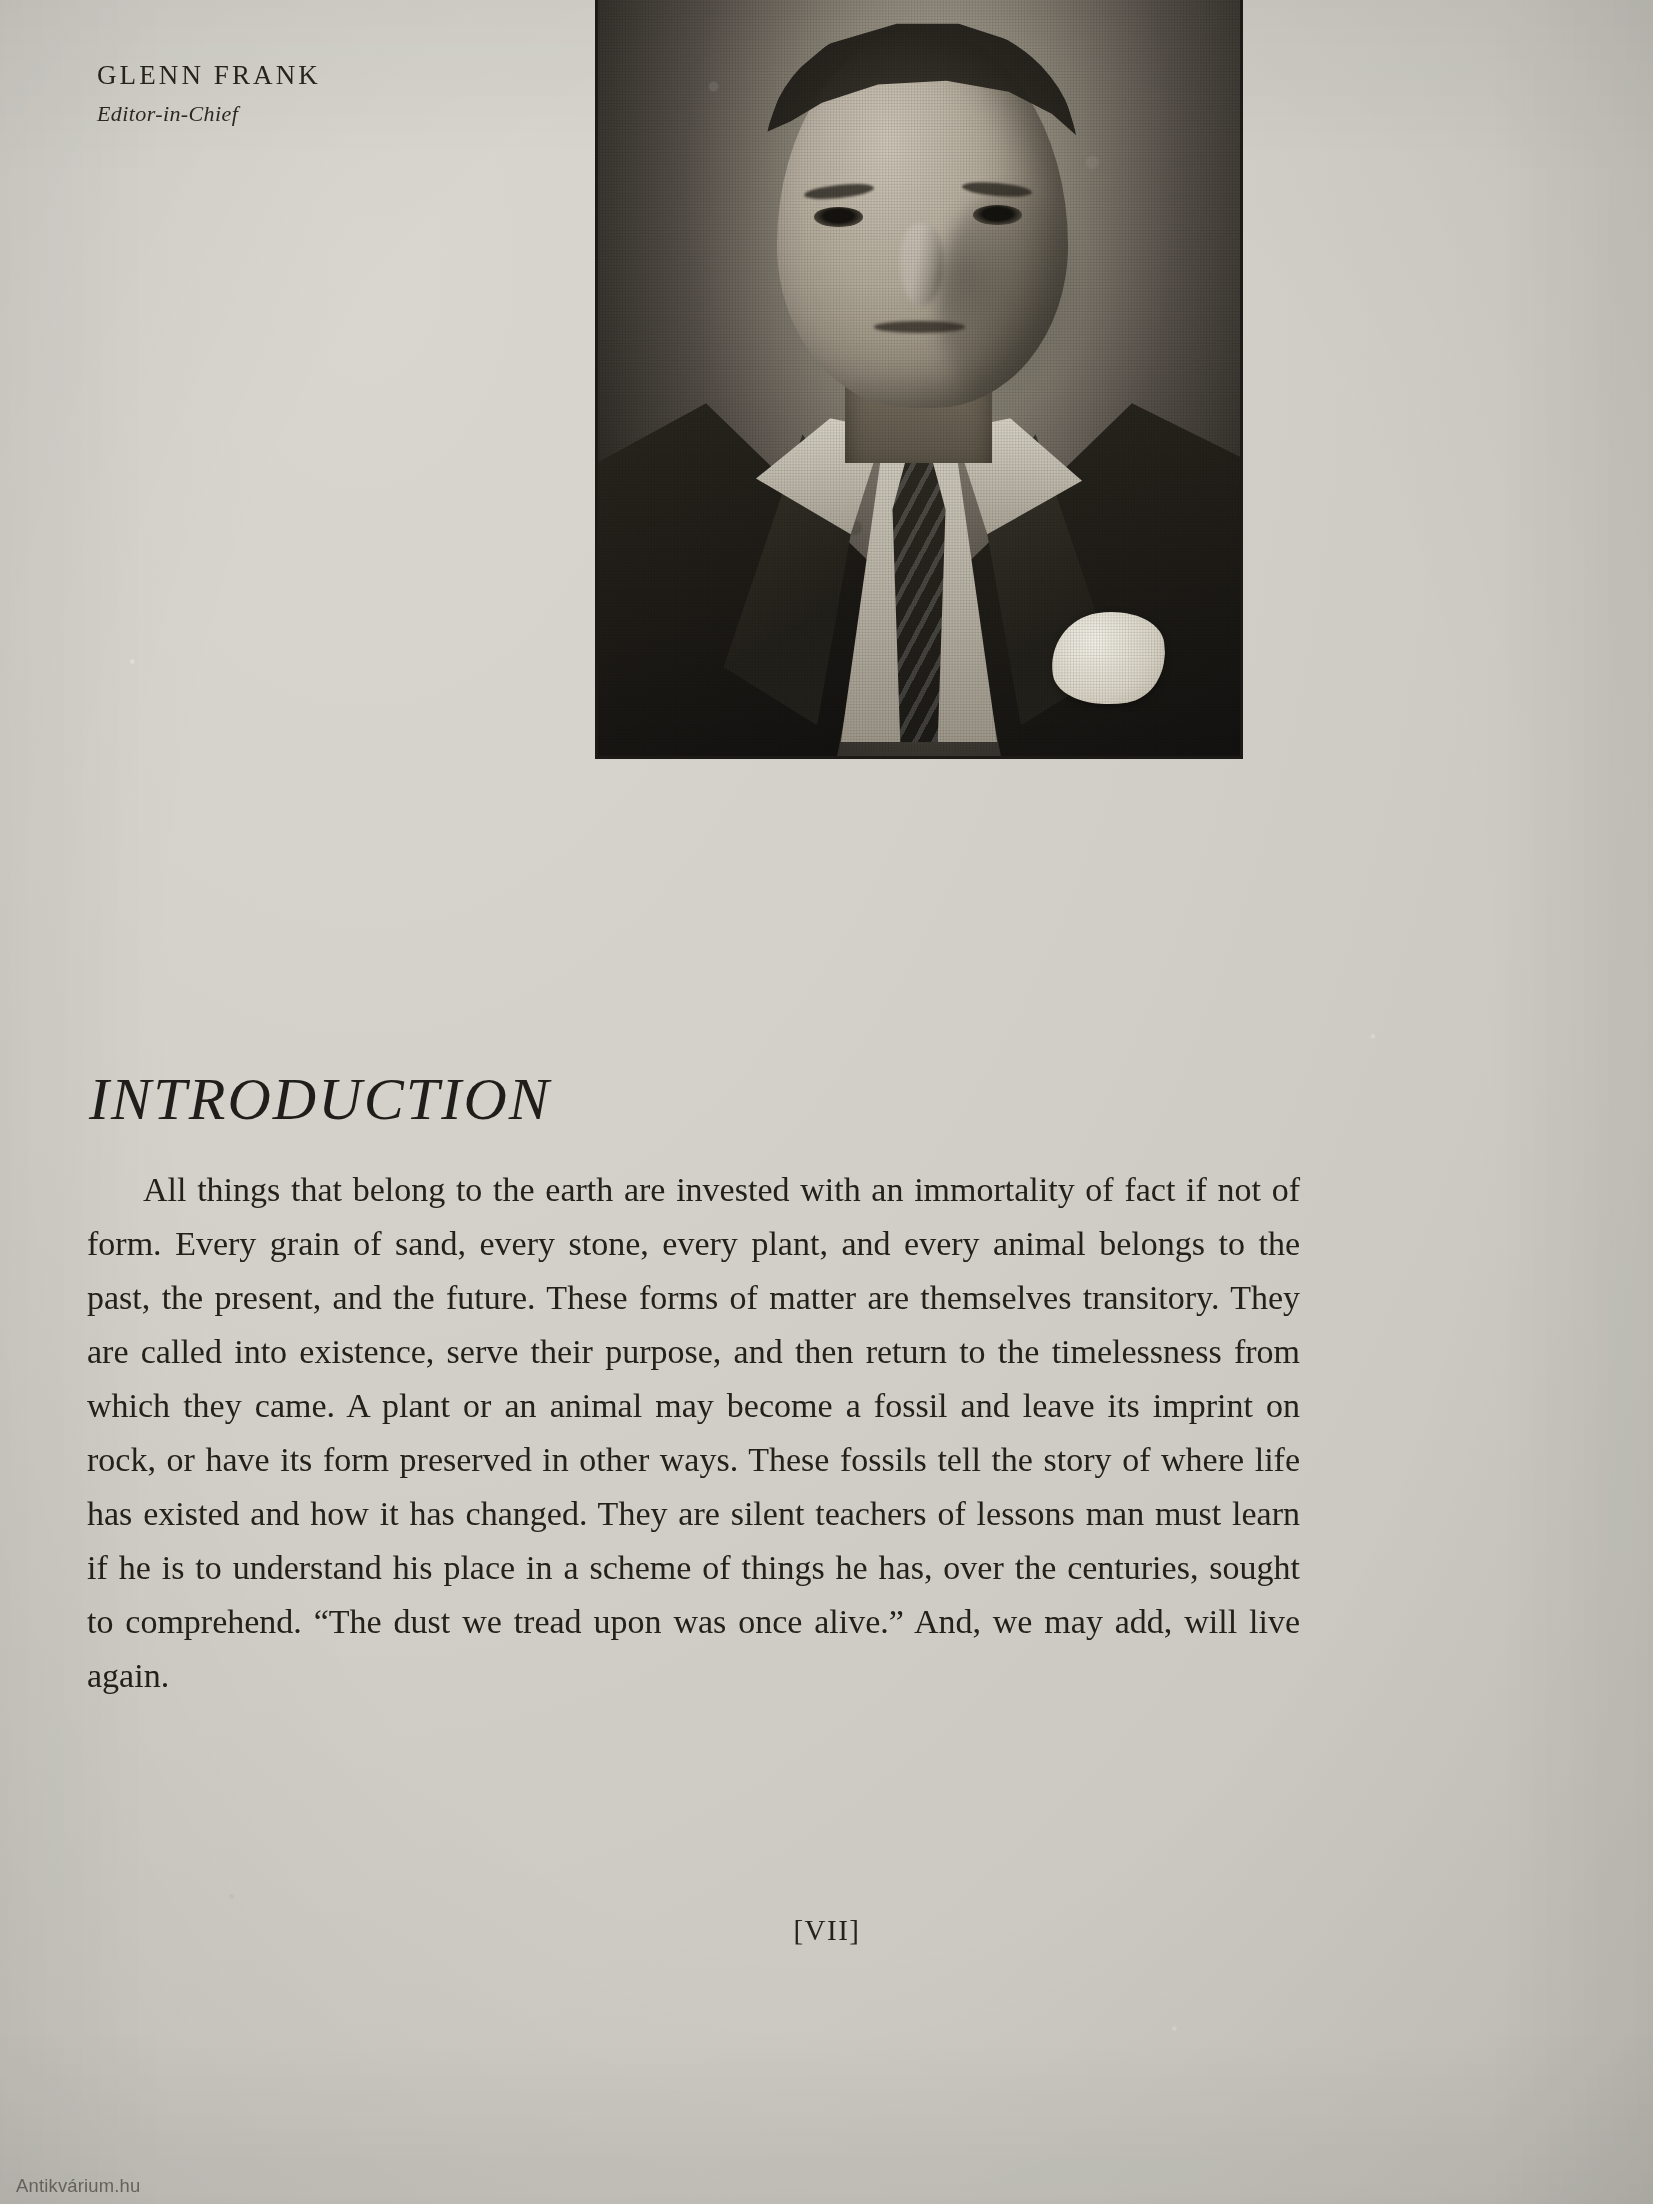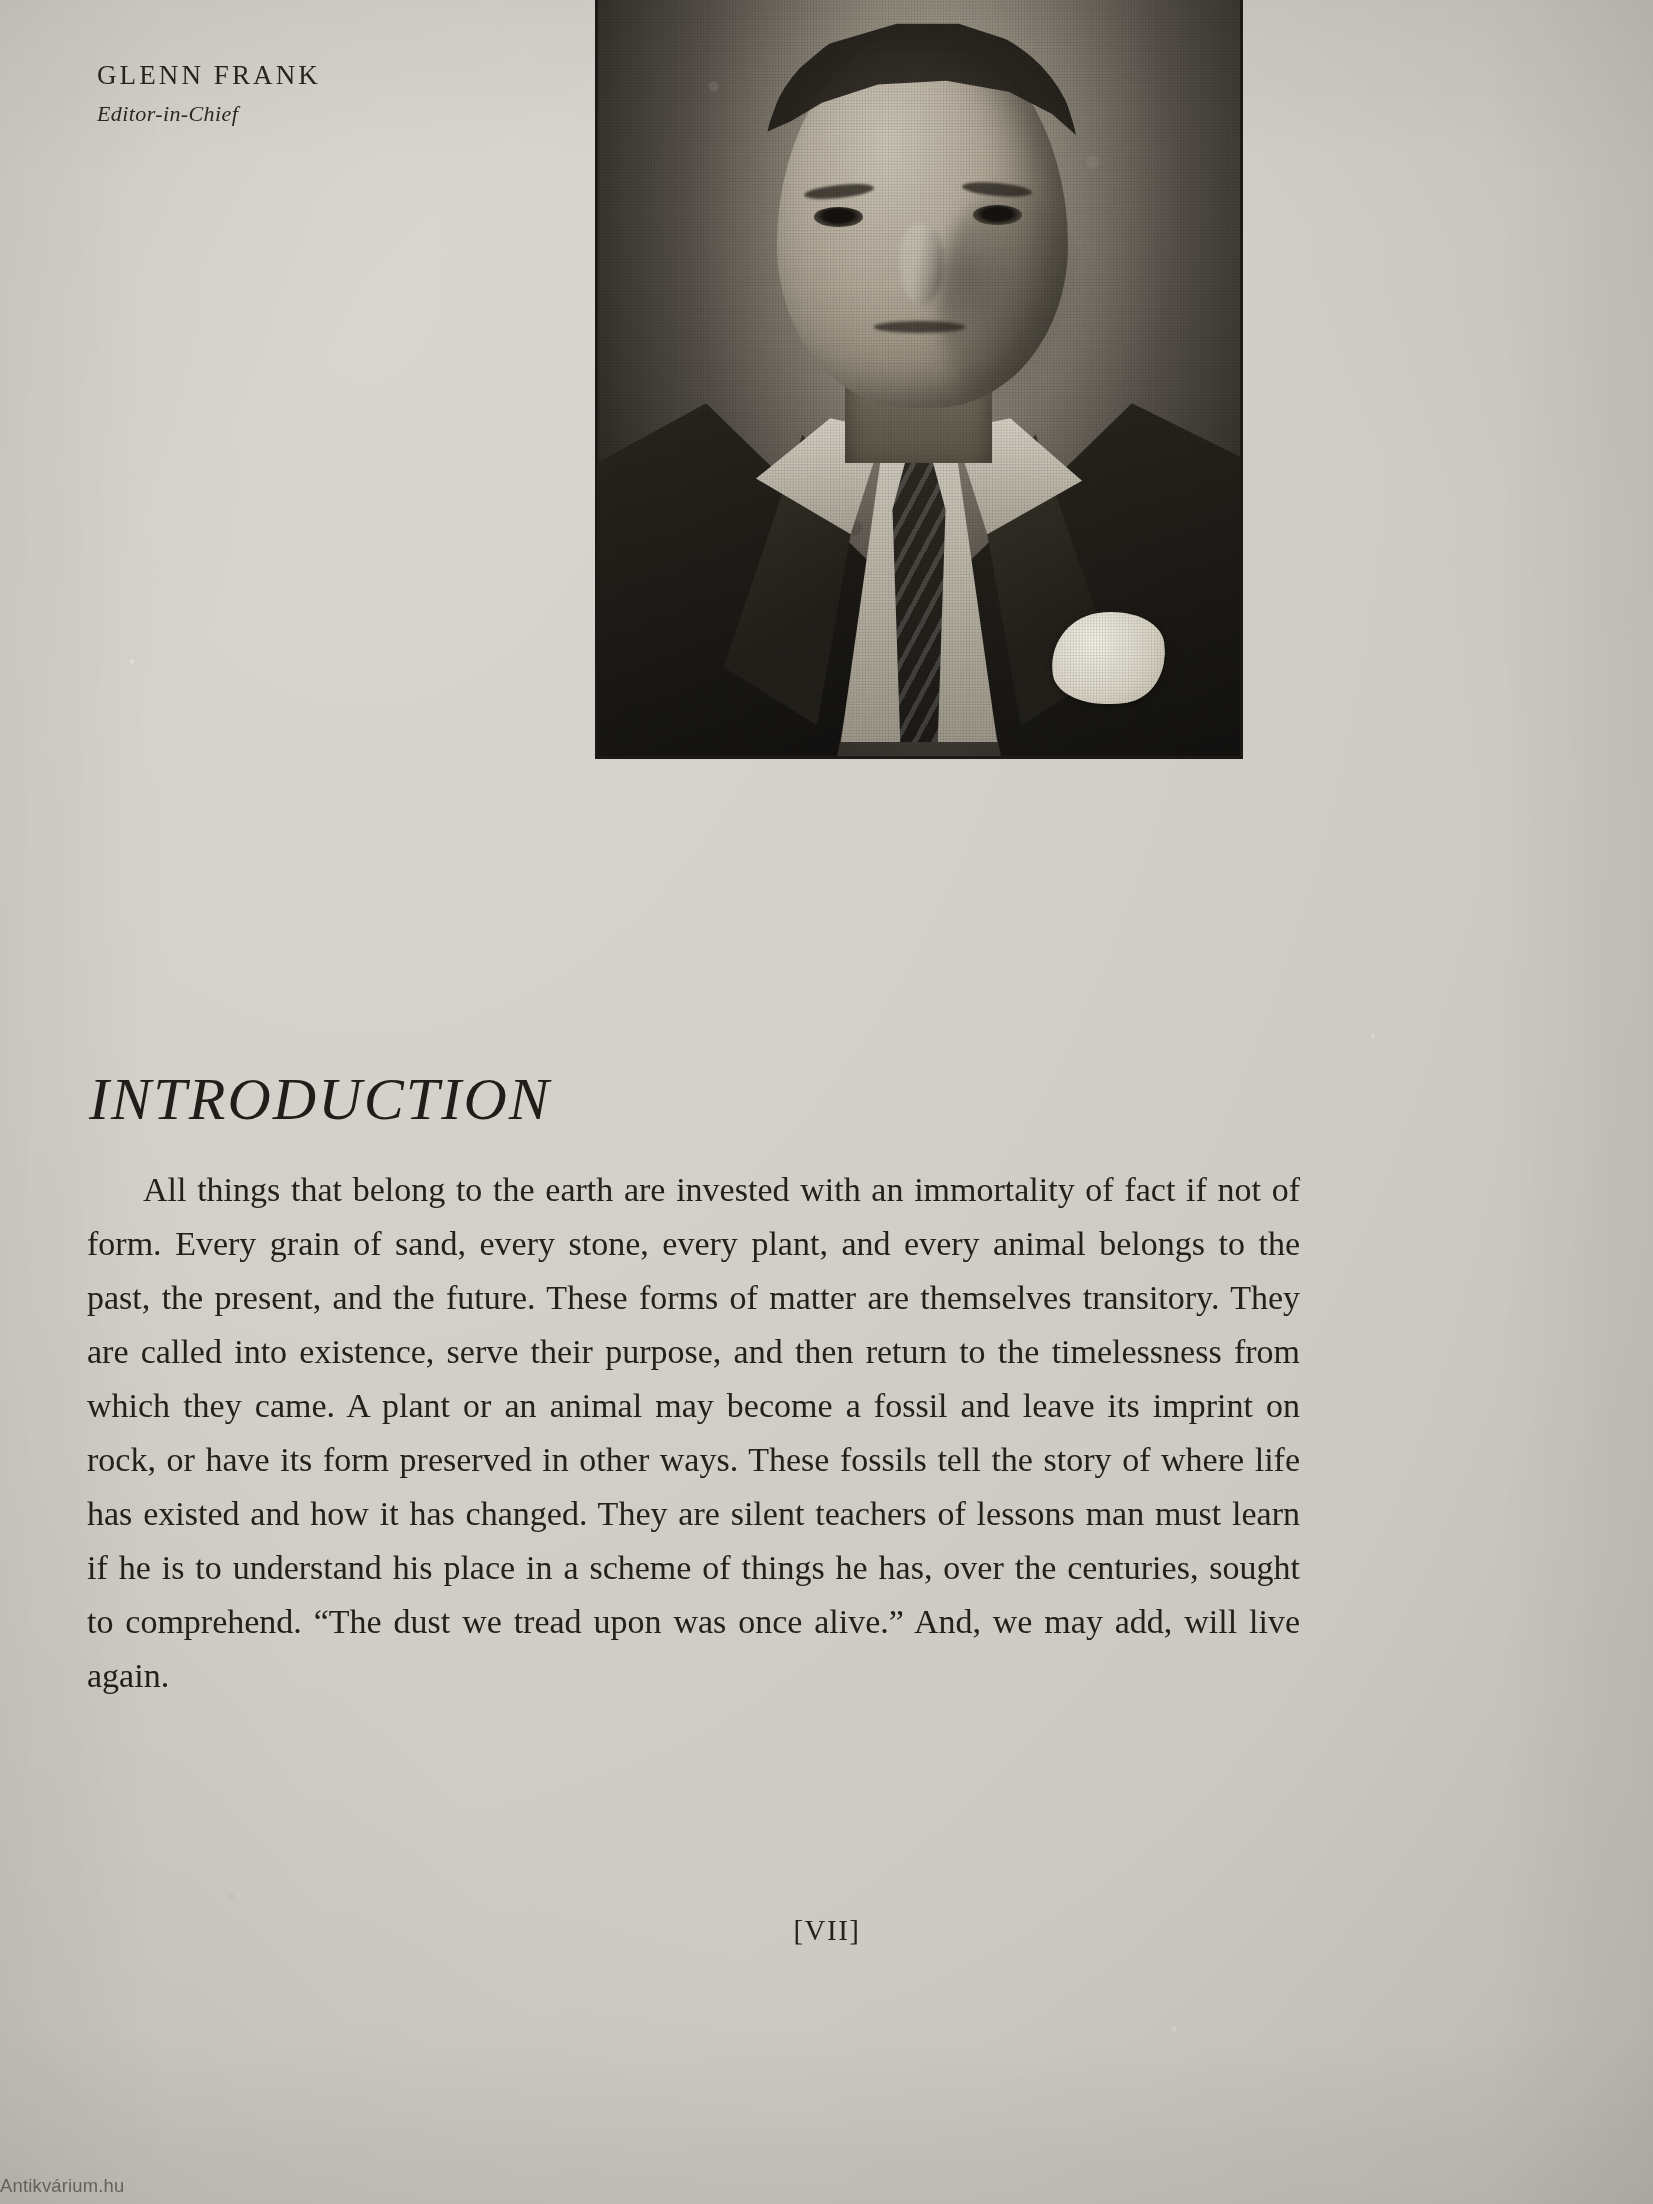--- a/index.html
+++ b/index.html
@@ -295,21 +295,21 @@
     text-align: center;
     font-family: "Liberation Serif", serif;
     font-size: 29px;
     letter-spacing: 1.5px;
     color: #24221d;
   }
 
   
   .watermark {
     position: absolute;
-    left: 0;
+    left: 16px;
     bottom: 7.8px;
     font-family: "Liberation Sans", sans-serif;
     font-size: 18.4px;
     color: #55534d;
     opacity: 0.85;
     letter-spacing: 0.2px;
   }
 </style>
 </head>
 <body>

